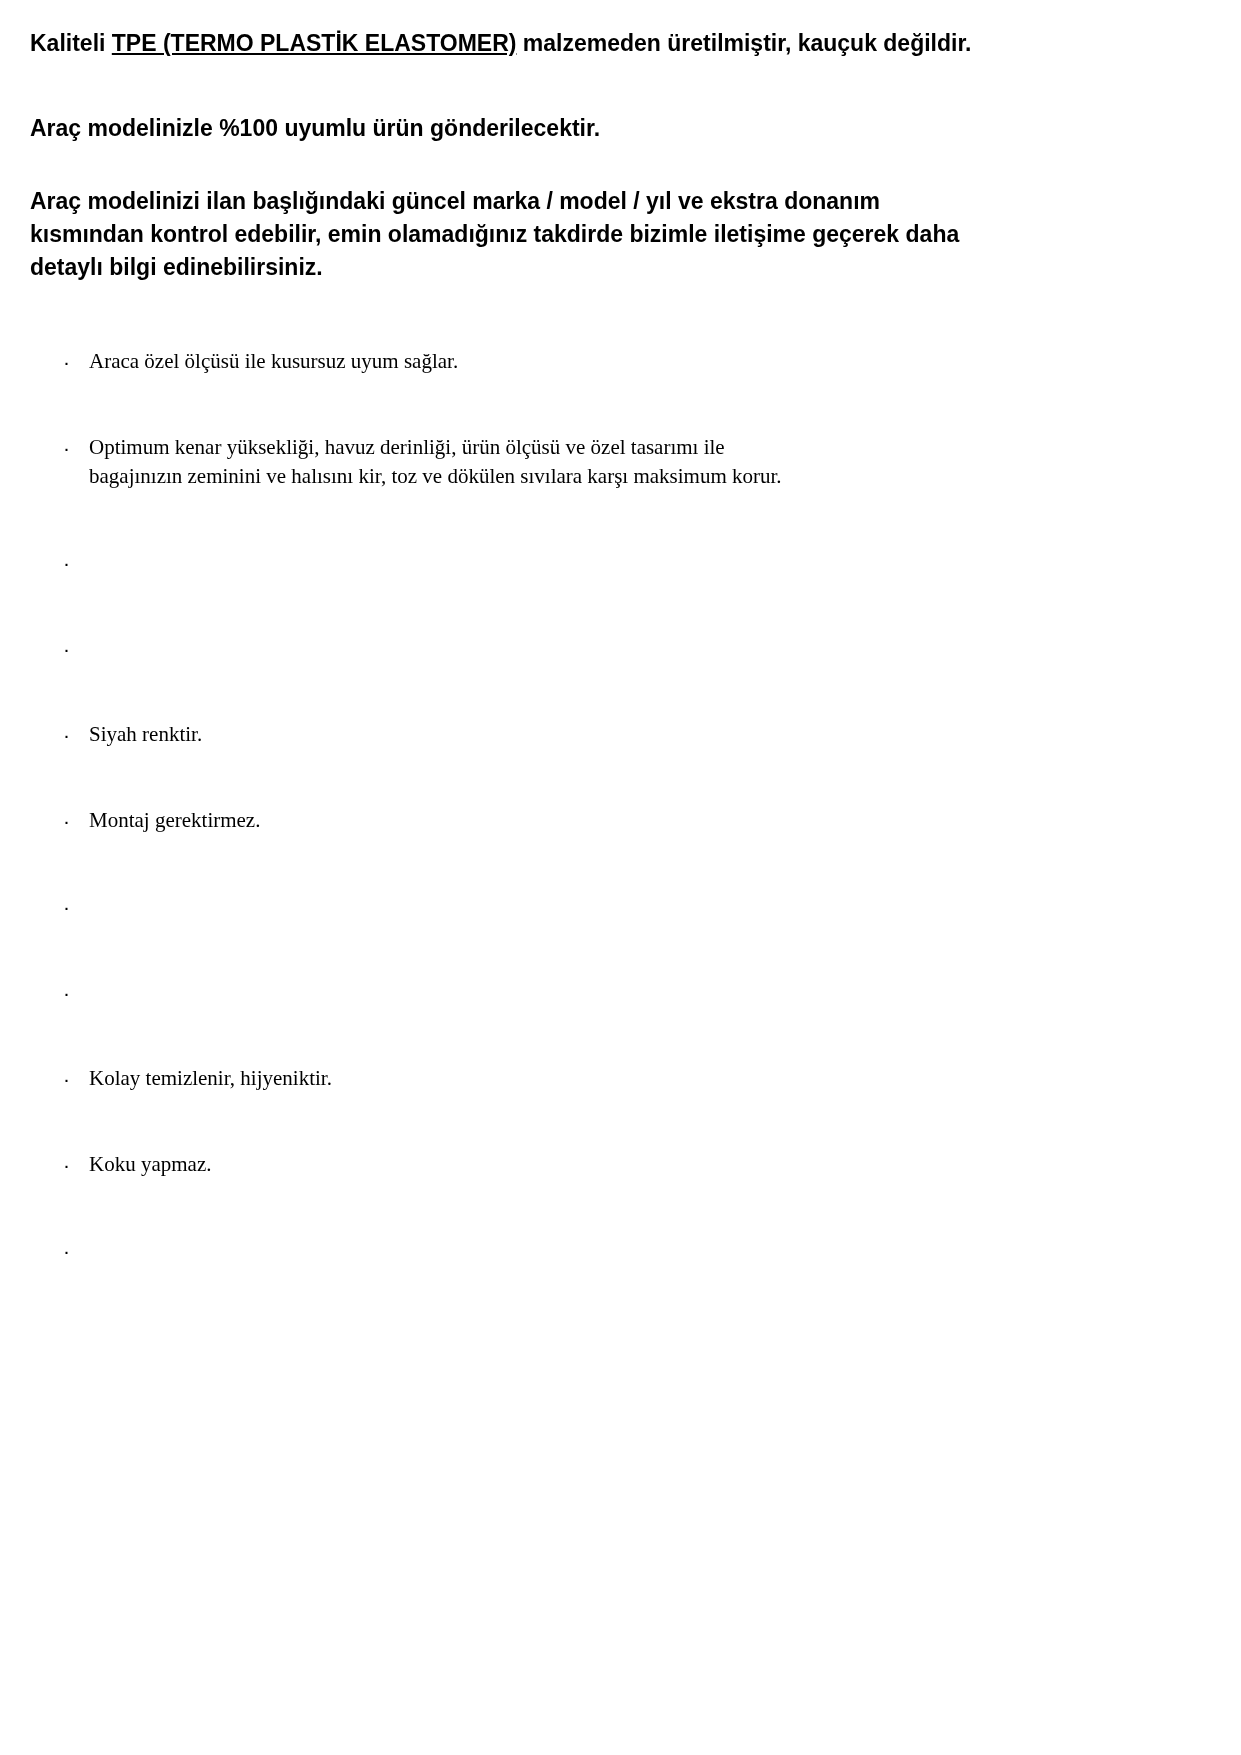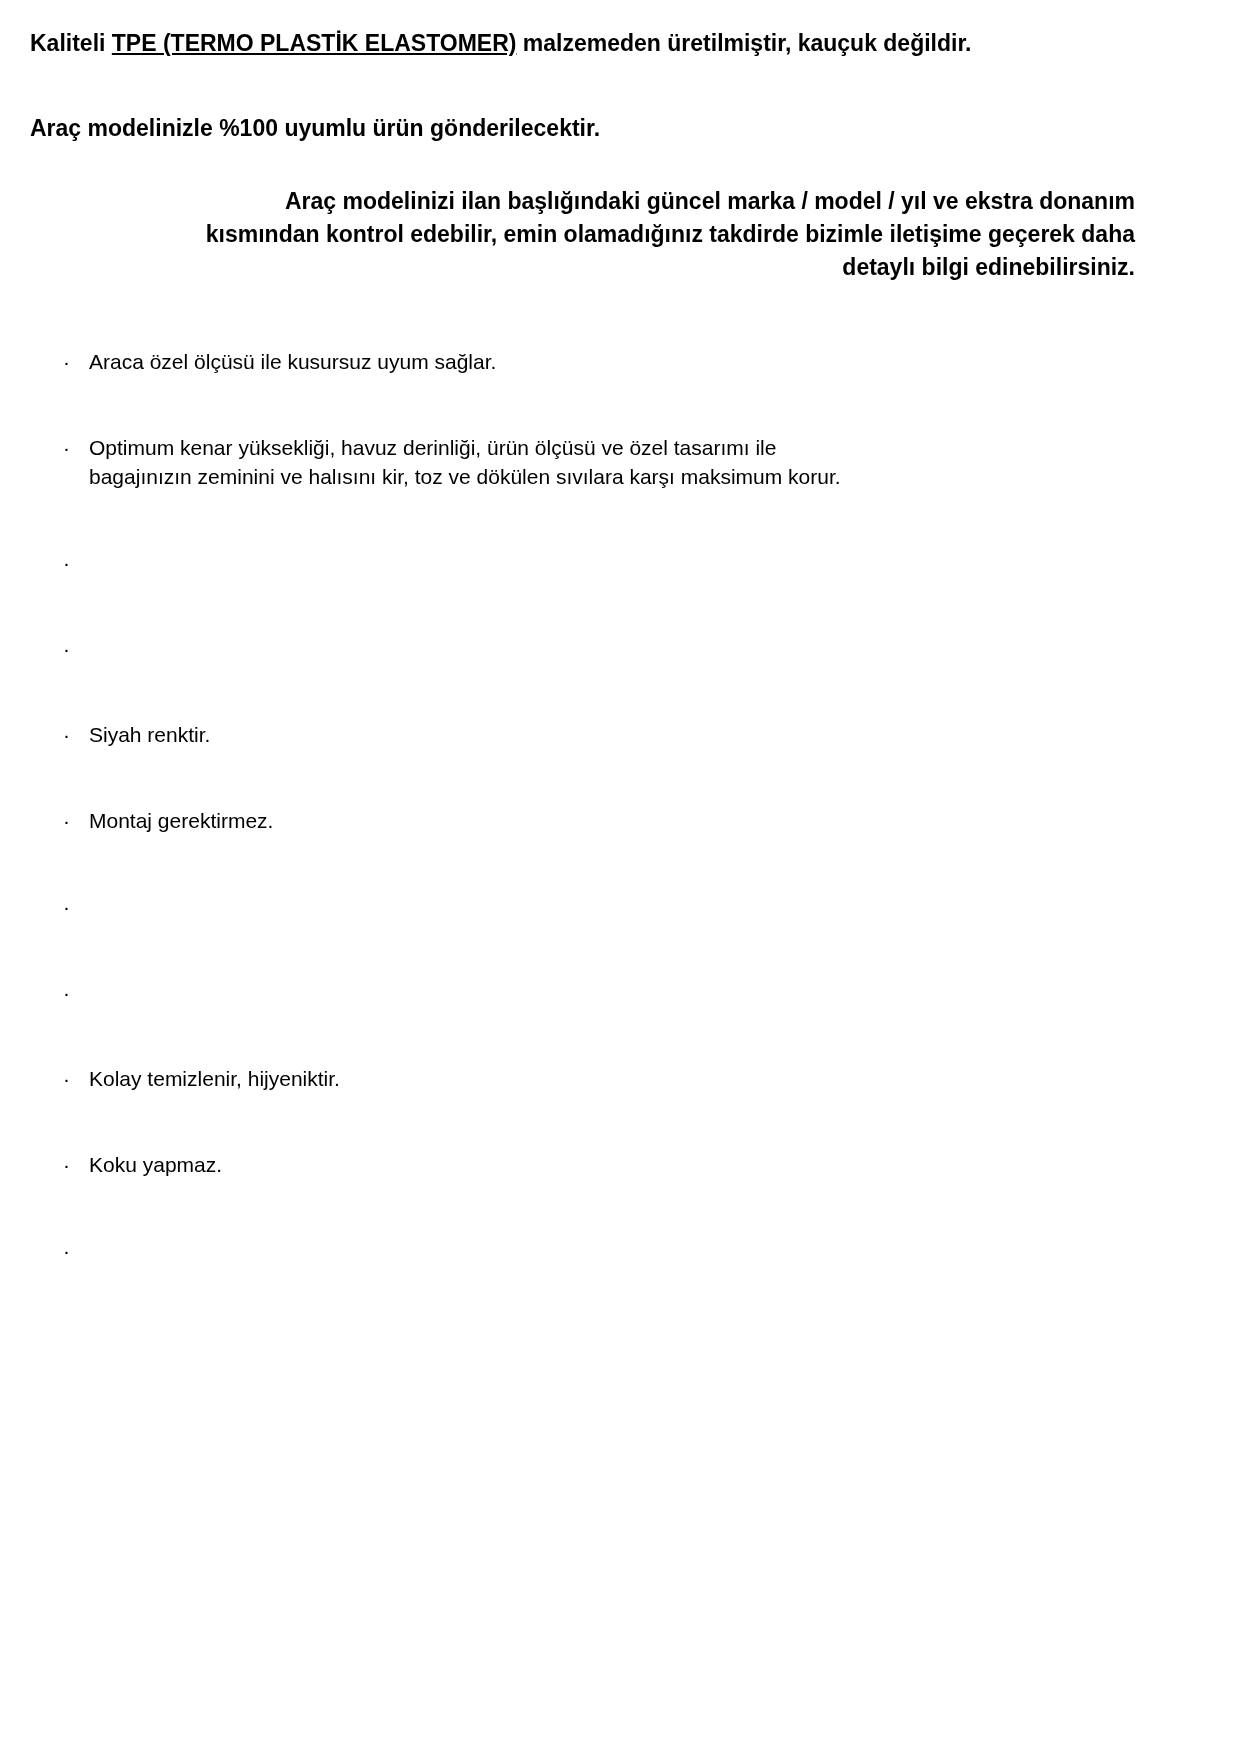--- a/index.html
+++ b/index.html
@@ -21,21 +21,21 @@
   }
   .intro-h1, .intro-h2, .intro-p {
     font-size: 23px;
     font-weight: 700;
     line-height: 33px;
     max-width: 1105px;
     letter-spacing: 0;
   }
   .intro-h1 { margin: 0 0 52px 0; }
   .intro-h2 { margin: 0 0 40px 0; }
-  .intro-p  { margin: 0 0 63px 0; white-space: pre-line; text-align: right; }
+  .intro-p  { margin: 0 0 63px 0; white-space: pre-line; }
   .underlined { text-decoration: underline; }
 
   ul.feature-list {
     list-style: none;
     margin: 0;
     padding: 0 0 0 33px;
   }
   ul.feature-list li {
     display: flex;
     align-items: flex-start;
@@ -47,20 +47,21 @@
   .bullet-marker {
     flex: 0 0 26px;
     width: 26px;
     font-size: 21px;
     line-height: 29px;
     color: #000000;
   }
   .bullet-text {
     white-space: pre-line;
     max-width: 1040px;
+    font-family: Liberation Serif, serif;
   }
 </style>
 </head>
 <body>
 
 <div class="doc">
 
   <p class="intro-h1"><span>Kaliteli </span><span class="underlined">TPE (TERMO PLASTİK ELASTOMER)</span><span> malzemeden üretilmiştir, kauçuk değildir.</span></p>
 
   <p class="intro-h2">Araç modelinizle %100 uyumlu ürün gönderilecektir.</p>

